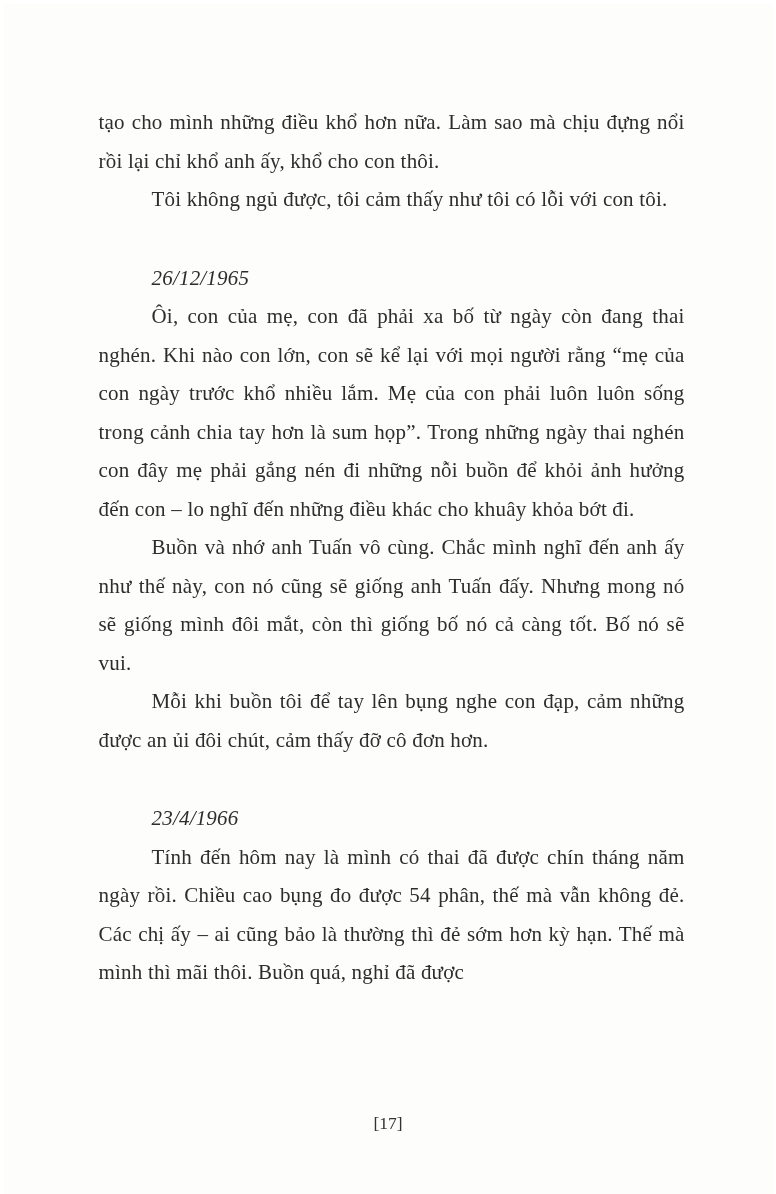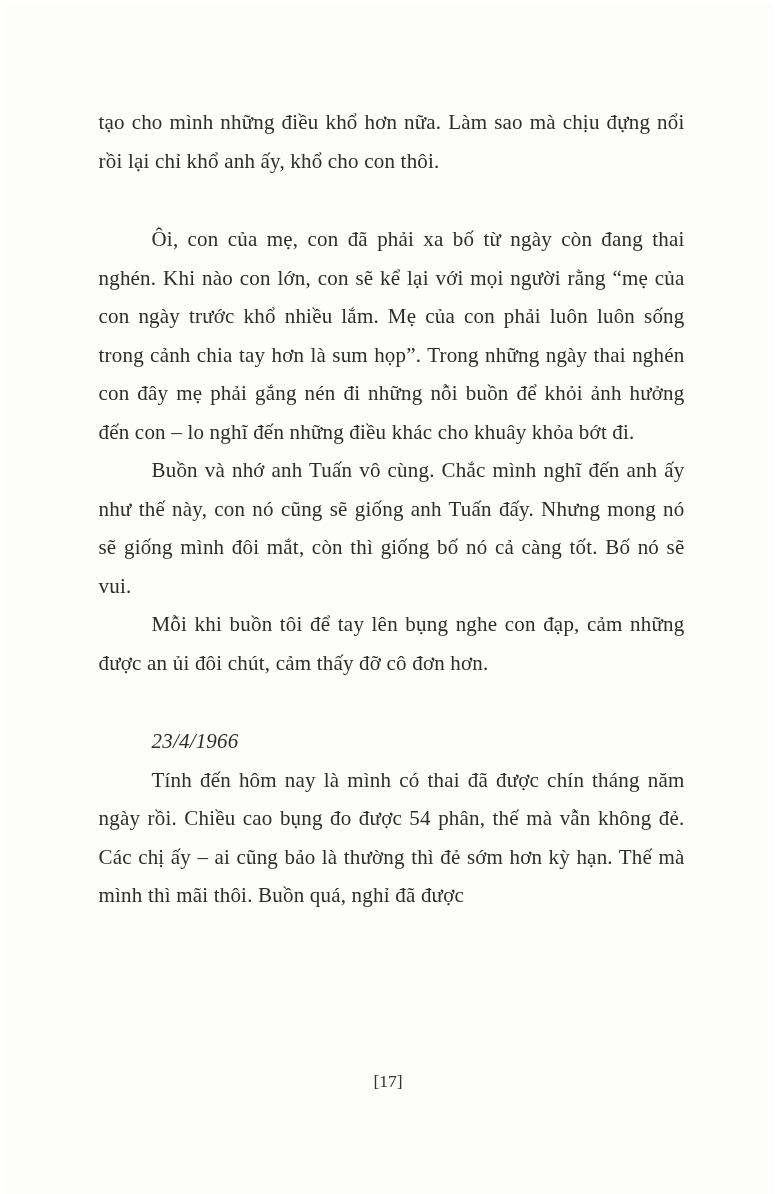--- a/index.html
+++ b/index.html
@@ -47,38 +47,40 @@
     line-height: 38.5px;
     font-style: italic;
     text-align: left;
     text-indent: 53px;
     letter-spacing: 0.2px;
   }
   .folio {
     position: absolute;
     left: 0;
     right: 0;
-    top: 1066px;
+    top: 1108px;
     text-align: center;
     font-size: 17.5px;
     line-height: 22px;
     color: #333333;
   }
 </style>
 </head>
 <body>
 
 <div class="page">
   <div class="text-block">
 
     <section class="entry">
       <p class="para no-indent">tạo cho mình những điều khổ hơn nữa. Làm sao mà chịu đựng nổi rồi lại chỉ khổ anh ấy, khổ cho con thôi.</p>
+      <p class="para">Tôi không ngủ được, tôi cảm thấy như tôi có lỗi với con tôi.</p>
     </section>
 
     <section class="entry dated">
+      <p class="date">26/12/1965</p>
       <p class="para">Ôi, con của mẹ, con đã phải xa bố từ ngày còn đang thai nghén. Khi nào con lớn, con sẽ kể lại với mọi người rằng “mẹ của con ngày trước khổ nhiều lắm. Mẹ của con phải luôn luôn sống trong cảnh chia tay hơn là sum họp”. Trong những ngày thai nghén con đây mẹ phải gắng nén đi những nỗi buồn để khỏi ảnh hưởng đến con – lo nghĩ đến những điều khác cho khuây khỏa bớt đi.</p>
       <p class="para">Buồn và nhớ anh Tuấn vô cùng. Chắc mình nghĩ đến anh ấy như thế này, con nó cũng sẽ giống anh Tuấn đấy. Nhưng mong nó sẽ giống mình đôi mắt, còn thì giống bố nó cả càng tốt. Bố nó sẽ vui.</p>
       <p class="para">Mỗi khi buồn tôi để tay lên bụng nghe con đạp, cảm những được an ủi đôi chút, cảm thấy đỡ cô đơn hơn.</p>
     </section>
 
     <section class="entry dated">
       <p class="date">23/4/1966</p>
       <p class="para">Tính đến hôm nay là mình có thai đã được chín tháng năm ngày rồi. Chiều cao bụng đo được 54 phân, thế mà vẫn không đẻ. Các chị ấy – ai cũng bảo là thường thì đẻ sớm hơn kỳ hạn. Thế mà mình thì mãi thôi. Buồn quá, nghỉ đã được</p>
     </section>
 

